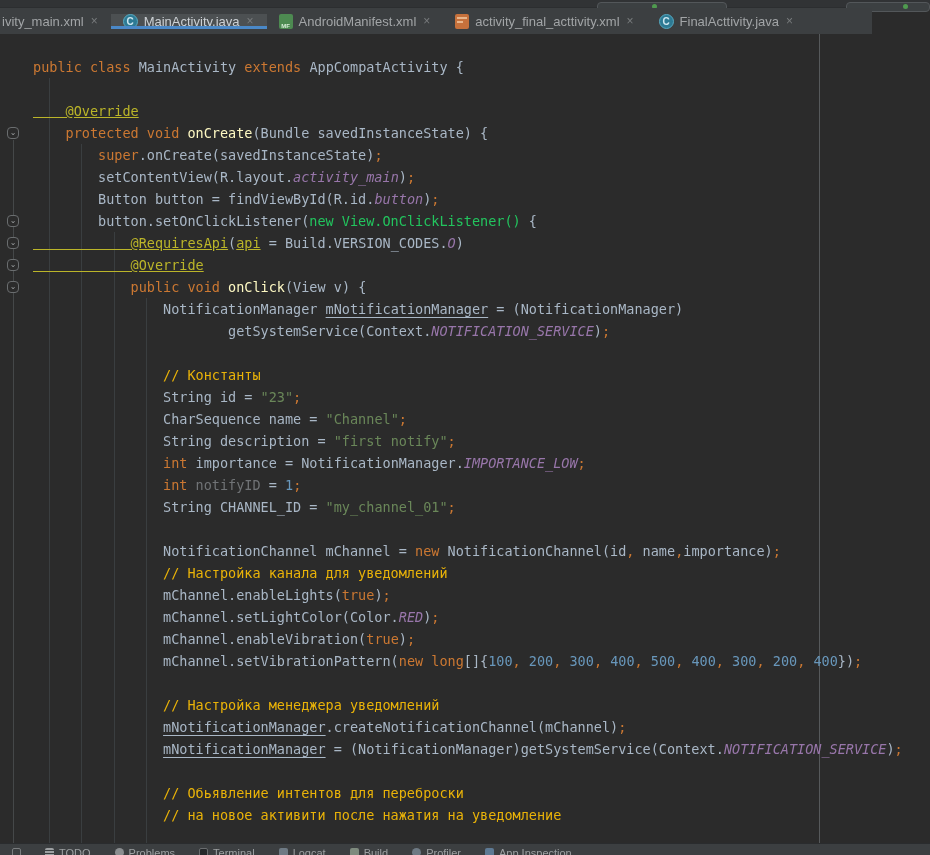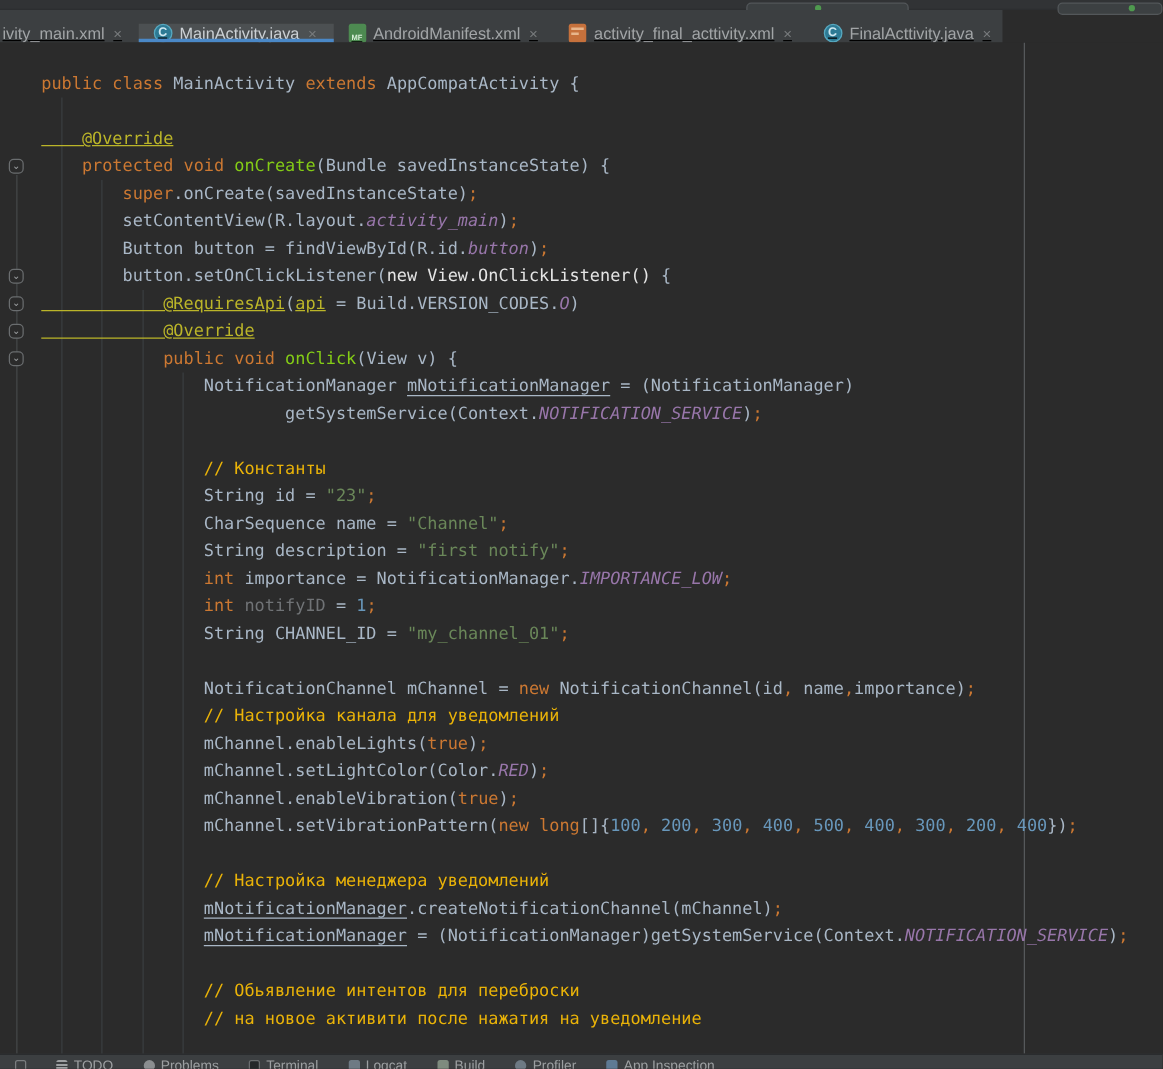--- a/index.html
+++ b/index.html
@@ -8,22 +8,22 @@
 
   
   .top-strip { position:absolute; left:0; top:0; width:930px; height:8px;
                background:#313335; border-bottom:1px solid #2c2e30; }
   .ts-box { position:absolute; top:2px; height:10px; border:1px solid #53575a;
             border-radius:4px; background:#3c4042; }
   .ts-dot { position:absolute; top:4px; width:5px; height:5px; border-radius:50%;
             background:#4f9a4f; }
 
   
-  .tab-bar { position:absolute; left:0; top:8px; width:802px; height:26px;
-             background:#3C3F41; display:flex; align-items:flex-end; overflow:hidden;text-decoration:underline; }
+  .tab-bar { position:absolute; left:0; top:8px; width:872px; height:26px;
+             background:#3C3F41; display:flex; align-items:center; overflow:hidden; }
   .tab { display:flex; align-items:center; gap:6px; padding:0 12px; position:relative;
          color:#A2A5A7; font-size:13px; white-space:nowrap; cursor:default; }
   .tab.active { background:#4C5052; color:#CCD1D5; }
   .tab.active::after { content:""; position:absolute; left:0; right:0; bottom:0;
                        height:3px; background:#4A88C7; }
   .tab.first { padding-left:2px; }
   .tab-close { color:#787B7D; font-size:12px; line-height:1; padding:0 1px; }
   .ico-class { width:15px; height:15px; border-radius:50%; background:#2D7A94;
                border:1px solid #57A8BF; color:#CDE7F0; font-size:10px; font-weight:bold;
                display:flex; align-items:center; justify-content:center; }
@@ -45,29 +45,29 @@
   .indent-guide { position:absolute; width:1px; background:#3A3E40; }
   .fold-line { position:absolute; left:13px; width:1px; background:#454849; }
   .fold-marker { position:absolute; left:7px; width:12px; height:12px;
                  border:1px solid #6A6D6F; border-radius:4px; background:#2B2B2B;
                  color:#9DA0A2; font-size:8px; line-height:10px; text-align:center; }
   .code-area { position:absolute; left:0; top:22px; width:930px;margin-left:16px; }
   .code-line { height:22px; line-height:22px; padding-left:17px; white-space:pre;
                font-family:"DejaVu Sans Mono", monospace; font-size:13.5px; }
   .tk-d { color:#A9B7C6; }
   .tk-k { color:#CC7832; }
-  .tk-m { color:#84cc16; }
+  .tk-m { color:#fef9c3; }
   .tk-a { color:#BBB529;text-decoration:underline; }
   .tk-s { color:#6A8759; }
   .tk-c { color:#eab308; }
   .tk-n { color:#6897BB; }
   .tk-f { color:#9876AA; font-style:italic; }
   .tk-p { color:#CC7832; }
   .tk-u { color:#A9B7C6; text-decoration:underline; text-underline-offset:3px; }
-  .tk-g { color:#e5e5e5; }
+  .tk-g { color:#22c55e; }
   .tk-x { color:#707376; }
 
   
   .status-bar { position:absolute; left:0; top:843px; width:930px; height:12px;
                 background:#3C3F41; border-top:1px solid #2a2c2e; display:flex;
                 align-items:flex-start; gap:0; overflow:hidden; }
   .sb-item { display:flex; align-items:flex-start; gap:5px; padding:3px 12px 0 12px;
              color:#9DA0A2; font-size:11px; white-space:nowrap; }
   .sb-ico { width:9px; height:9px; border-radius:2px; background:#5E6365; margin-top:1px; }
   .sb-ico.window { background:#3C3F41; border:1px solid #7a7d7f; }

